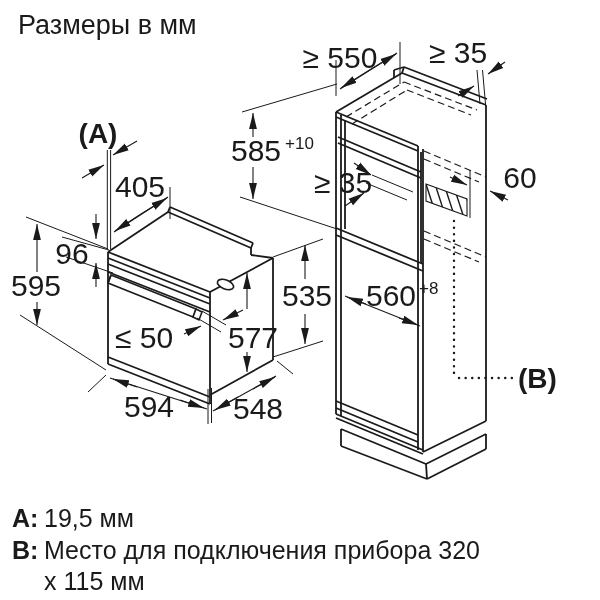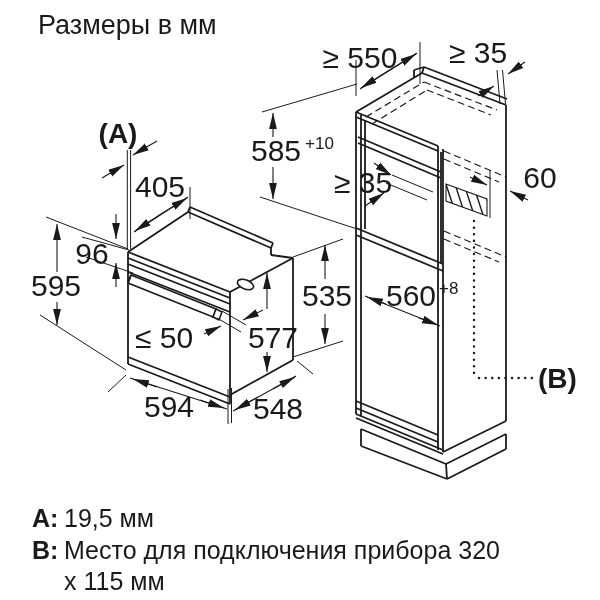--- a/index.html
+++ b/index.html
@@ -1,16 +1,16 @@
 <!DOCTYPE html>
 <html><head>
 <meta charset="utf-8">
 <style>
   html,body{margin:0;padding:0;background:#ffffff;}
-  .stage{width:580px;height:600px;position:relative;background:#fff;overflow:hidden;margin-left:20px;}
+  .stage{width:580px;height:600px;position:relative;background:#fff;overflow:hidden;}
   svg{display:block;}
   text{font-family:"Liberation Sans","DejaVu Sans",sans-serif;fill:#1a1a1a;}
   .title-t{font-size:27px;}
   .dim-t{font-size:30px;}
   .sup-t{font-size:17px;}
   .key-t{font-size:28px;font-weight:bold;}
   .leg-t{font-size:25px;}
   .leg-b{font-weight:bold;}
   .ln{stroke:#1a1a1a;stroke-width:1.8;fill:none;}
   .thin{stroke:#1a1a1a;stroke-width:1.1;fill:none;}

